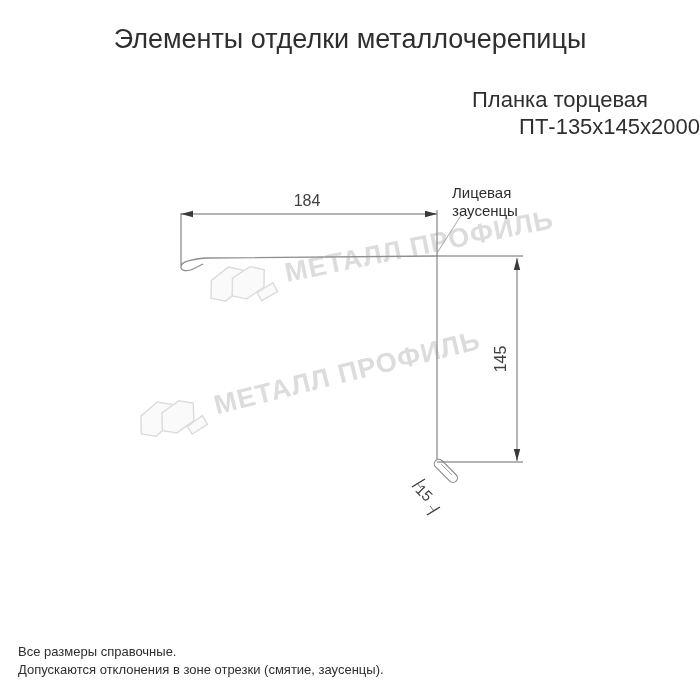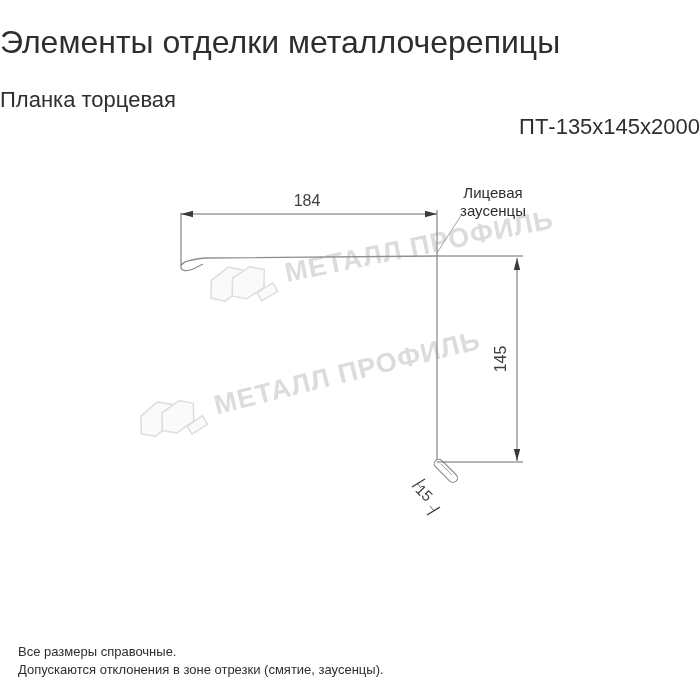--- a/index.html
+++ b/index.html
@@ -8,26 +8,26 @@
     font-family: "Liberation Sans", sans-serif;
     background: var(--bg-color, #fff);
     color: var(--text-color, #2e2e2e);
     position: relative;
     overflow: hidden;
   }
   .page { position: absolute; inset: 0; width: 700px; height: 700px; }
 
   .title {
     position: absolute; top: 24px; left: 0; width: 700px;
-    font-size: 32px; letter-spacing: 0px;
+    text-align: center; font-size: 27px; letter-spacing: 0px;
     color: var(--text-color, #2e2e2e);
   }
   .subtitle {
     position: absolute; top: 87px; left: 0; width: 648px;
-    text-align: left; font-size: 22px;
+    text-align: right; font-size: 22px;
     color: var(--text-color, #2e2e2e);
   }
   .model {
     position: absolute; top: 114px; left: 0; width: 700px;
     text-align: right; font-size: 22px;
     color: var(--text-color, #2e2e2e);
   }
 
   
   .wm {
@@ -57,21 +57,21 @@
   .dim-label {
     position: absolute; font-size: 16px; color: var(--dim-text-color, #3f3f3f);
     text-align: center;
   }
   .dim-135 { left: 281px; top: 192px; width: 52px; }
   .dim-145 { left: 482px; top: 349px; width: 40px; height: 20px; transform: rotate(-90deg); }
   .dim-15  { left: 409px; top: 484px; width: 30px; height: 18px; transform: rotate(45deg); font-size: 15px; }
 
   .face-label {
     position: absolute; left: 452px; top: 184px; width: 82px;
-    text-align: center; font-size: 15px; line-height: 18px;
+    font-size: 15px; line-height: 18px;
     color: var(--text-color, #2e2e2e);
   }
 
   .footer { position: absolute; left: 18px; font-size: 13px; color: var(--text-color, #2e2e2e); }
   .footer-1 { top: 644px; }
   .footer-2 { top: 662px; }
 </style>
 </head>
 <body>
 

